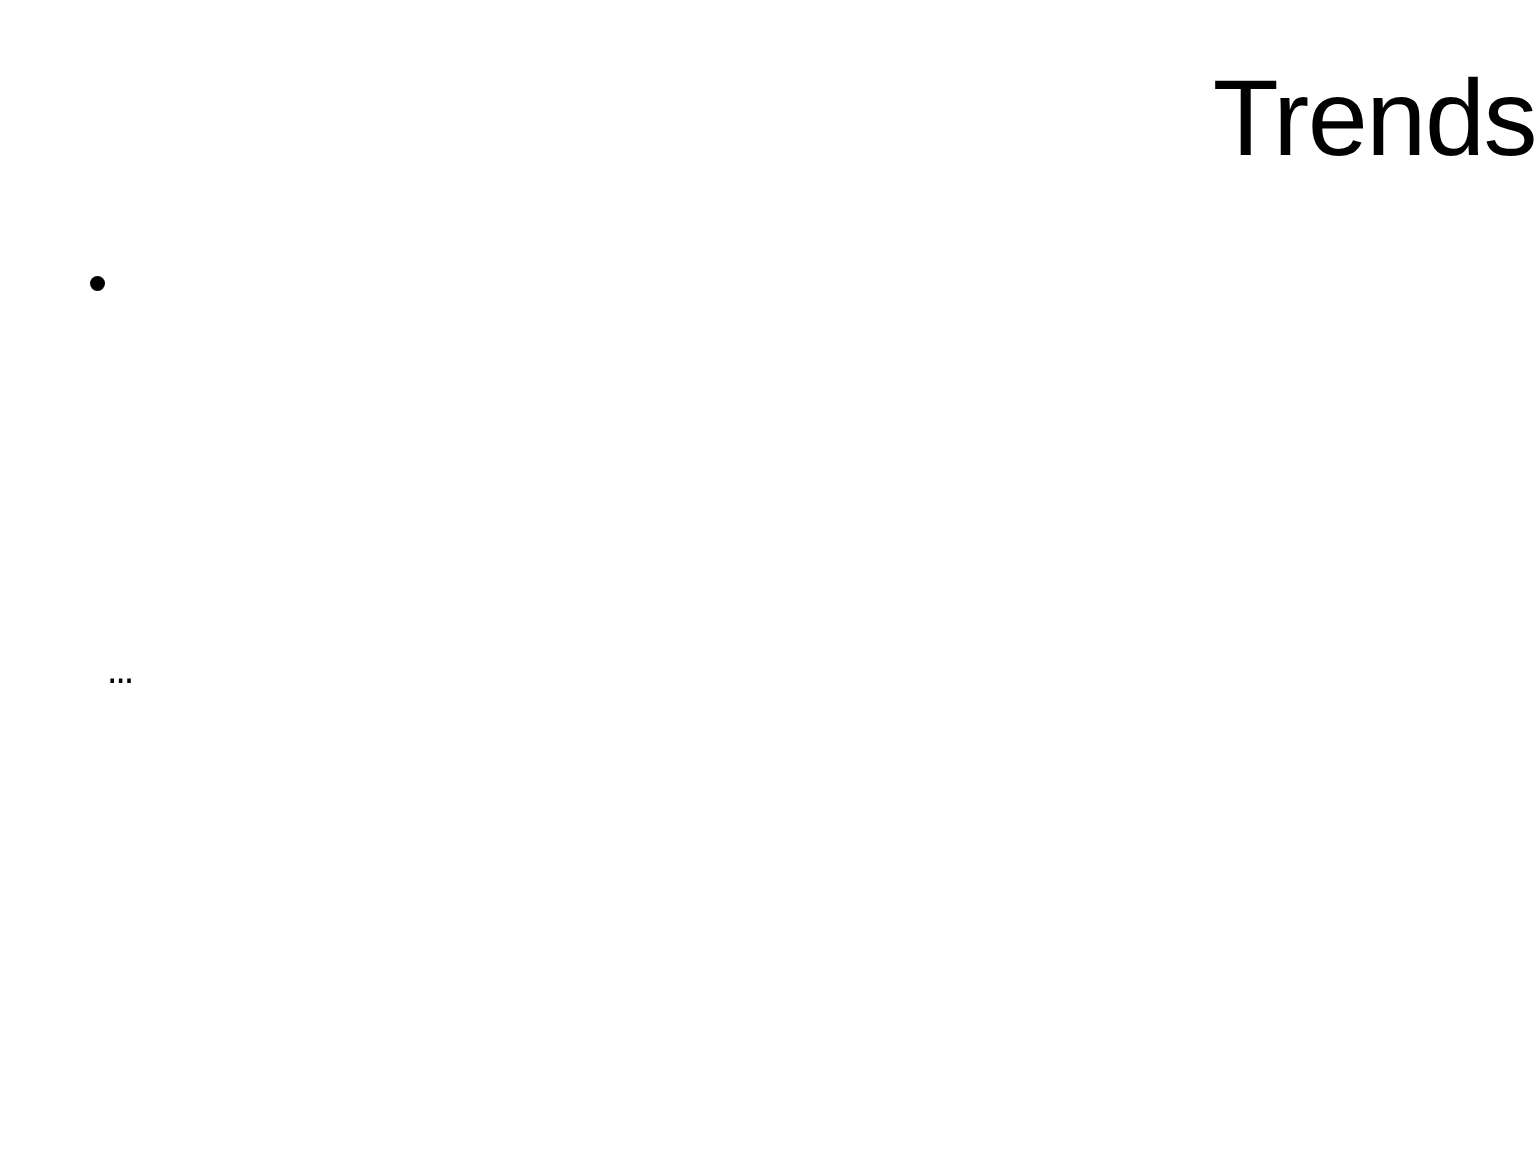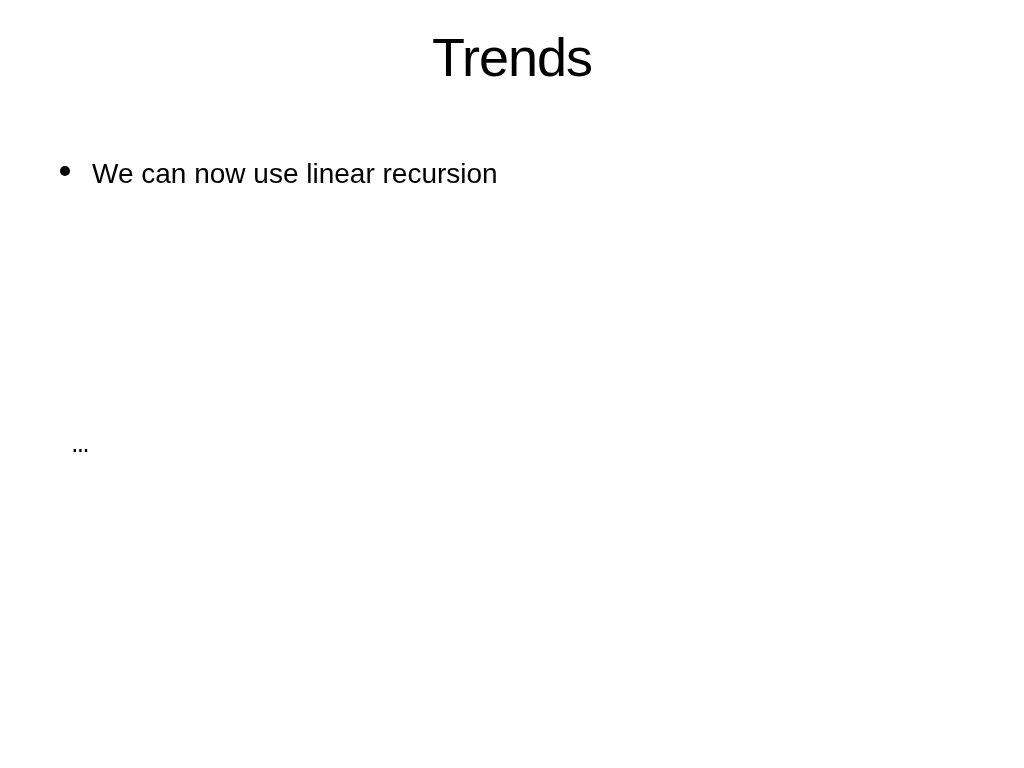--- a/index.html
+++ b/index.html
@@ -6,24 +6,24 @@
     body {
       width: 1024px;
       height: 768px;
       background: #ffffff;
       font-family: Arial, Helvetica, sans-serif;
       color: #000000;
       position: relative;
       overflow: hidden;
     }
     .title {
-      font-size: 54px;
+      font-size: 72px;
       font-weight: 400;
-      text-align: center;
-      margin-top: 26px;
+      text-align: right;
+      margin-top: 38px;
       letter-spacing: -1px;
     }
     .bullet-row {
       display: flex;
       align-items: center;
       margin-top: 70px;
       margin-left: 60px;
     }
     .bullet-dot {
       width: 10px;
@@ -46,21 +46,20 @@
       white-space: pre;
     }
   </style>
 </head>
 <body>
 
 <div class="title">Trends</div>
 
 <div class="bullet-row">
   <div class="bullet-dot"></div>
-  <div class="bullet-text">We can now use linear recursion</div>
 </div>
 
 <div class="code-block">
   <div> </div>
   <div>…</div>
   <div> </div>
   
   
   
   

